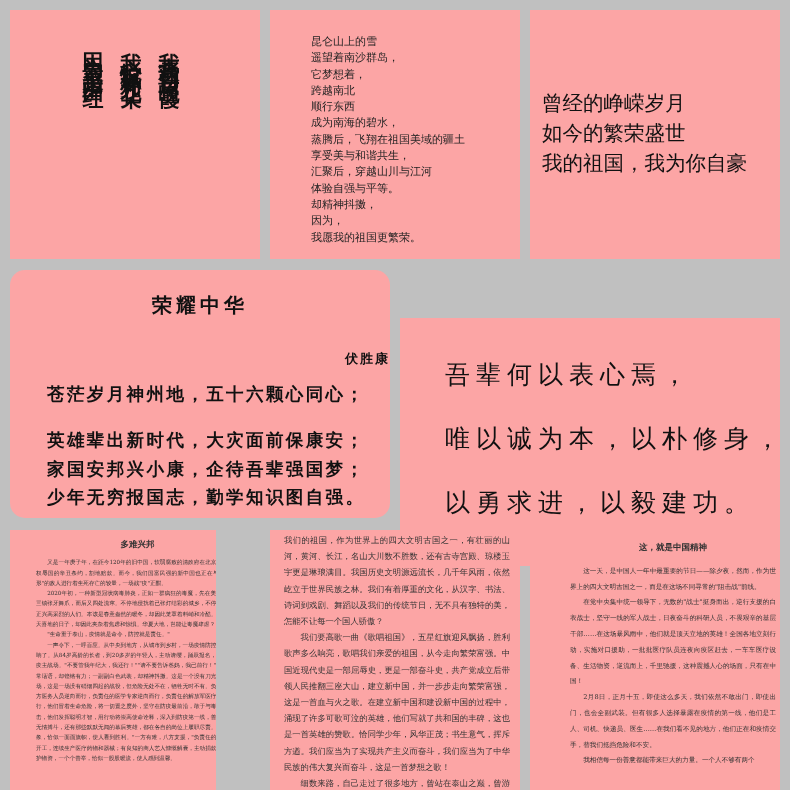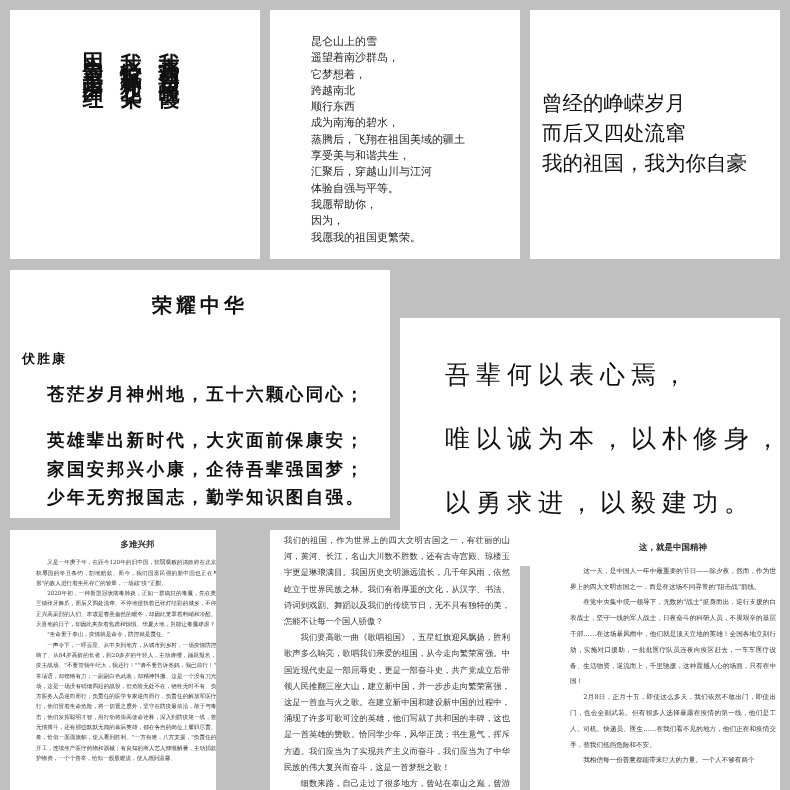--- a/index.html
+++ b/index.html
@@ -1,44 +1,44 @@
 <!DOCTYPE html>
 <html><head>
 <meta charset="utf-8">
 <style>
   html, body { margin: 0; padding: 0; }
   body {
     width: 790px; height: 790px; overflow: hidden;
     background: #c0c0c0; position: relative;
     font-family: "DejaVu Serif", serif; color: #111;
   }
-  .panel { position: absolute; background: #ffffff; overflow: hidden; box-sizing: border-box; }
+  .panel { position: absolute; background: #fca5a5; overflow: hidden; box-sizing: border-box; }
   #p1 { left: 10px; top: 10px; width: 250px; height: 249px; }
   #p2 { left: 270px; top: 10px; width: 250px; height: 249px; }
   #p3 { left: 530px; top: 10px; width: 250px; height: 249px; }
-  #p4 { left: 10px; top: 270px; width: 380px; height: 248px; }
+  #p4 { left: 10px; top: 270px; width: 380px; height: 248px; border-radius: 15px; }
   #p5 { left: 400px; top: 270px; width: 380px; height: 248px; margin-top: 48px; }
   #p6 { left: 10px; top: 530px; width: 206px; height: 260px; }
   #p7 { left: 270px; top: 530px; width: 250px; height: 260px; }
   #p8 { left: 530px; top: 530px; width: 250px; height: 260px; }
 
   
   .vert-wrap { position: absolute; left: 72px; top: 26px; display: flex; flex-direction: row-reverse; gap: 16px; }
   .vcol { writing-mode: vertical-rl; font-family: "DejaVu Serif", serif; font-weight: bold; font-size: 21px; letter-spacing: 5px; line-height: 22px; color: #111; }
 
   
   .poem2 { position: absolute; left: 41px; top: 24px; font-family: "DejaVu Serif", serif; font-size: 11px; line-height: 16.3px; color: #222; }
   .poem2 div { white-space: nowrap; }
 
   
   .poem3 { position: absolute; left: 12px; top: 78px; font-family: Liberation Serif, serif; font-size: 20.5px; line-height: 30px; color: #111; white-space: nowrap; }
 
   
   .p4-title { position: absolute; left: 0; right: 0; top: 22px; text-align: center; font-size: 20px; font-weight: bold; letter-spacing: 4px; }
-  .p4-author { position: absolute; left: 0; right: 0; top: 80px; text-align: left; font-size: 13px; font-weight: bold; letter-spacing: 2px; padding-left: 12px; }
+  .p4-author { position: absolute; left: 0; right: 0; top: 80px; text-align: right; font-size: 13px; font-weight: bold; letter-spacing: 2px; padding-left: 12px; }
   .p4-line { position: absolute; left: 37px; font-size: 17.5px; font-weight: bold; letter-spacing: 2.4px; white-space: nowrap; }
 
   
   .p5-line { position: absolute; left: 45px; font-size: 25px; letter-spacing: 6px; white-space: nowrap; font-family: "DejaVu Serif", serif; }
 
   
   .doc-title { text-align: center; font-weight: bold; font-size: 8.5px; margin: 0 0 8px 0; }
   .doc p { margin: 0; text-indent: 2em; text-align: justify; }
   .doc6 { position: absolute; left: 26px; top: 9px; width: 203px; font-size: 5.6px; line-height: 10.3px; color: #333; }
   .doc7 { position: absolute; left: 14px; top: 2px; width: 226px; font-size: 8.3px; line-height: 16.2px; color: #333; }
@@ -61,30 +61,30 @@
     <div>昆仑山上的雪</div>
     <div>遥望着南沙群岛，</div>
     <div>它梦想着，</div>
     <div>跨越南北</div>
     <div>顺行东西</div>
     <div>成为南海的碧水，</div>
     <div>蒸腾后，飞翔在祖国美域的疆土</div>
     <div>享受美与和谐共生，</div>
     <div>汇聚后，穿越山川与江河</div>
     <div>体验自强与平等。</div>
-    <div>我愿帮助你，</div>
+    <div>却精神抖擞，</div>
     <div>因为，</div>
     <div>我愿我的祖国更繁荣。</div>
   </div>
 </div>
 
 <div class="panel" id="p3">
   <div class="poem3">
     <div>曾经的峥嵘岁月</div>
-    <div>而后又四处流窜</div>
+    <div>如今的繁荣盛世</div>
     <div>我的祖国，我为你自豪</div>
   </div>
 </div>
 
 <div class="panel" id="p4">
   <div class="p4-title">荣耀中华</div>
   <div class="p4-author">伏胜康</div>
   <div class="p4-line" style="top:112px">苍茫岁月神州地，五十六颗心同心；</div>
   <div class="p4-line" style="top:158px">英雄辈出新时代，大灾面前保康安；</div>
   <div class="p4-line" style="top:187px">家国安邦兴小康，企待吾辈强国梦；</div>

